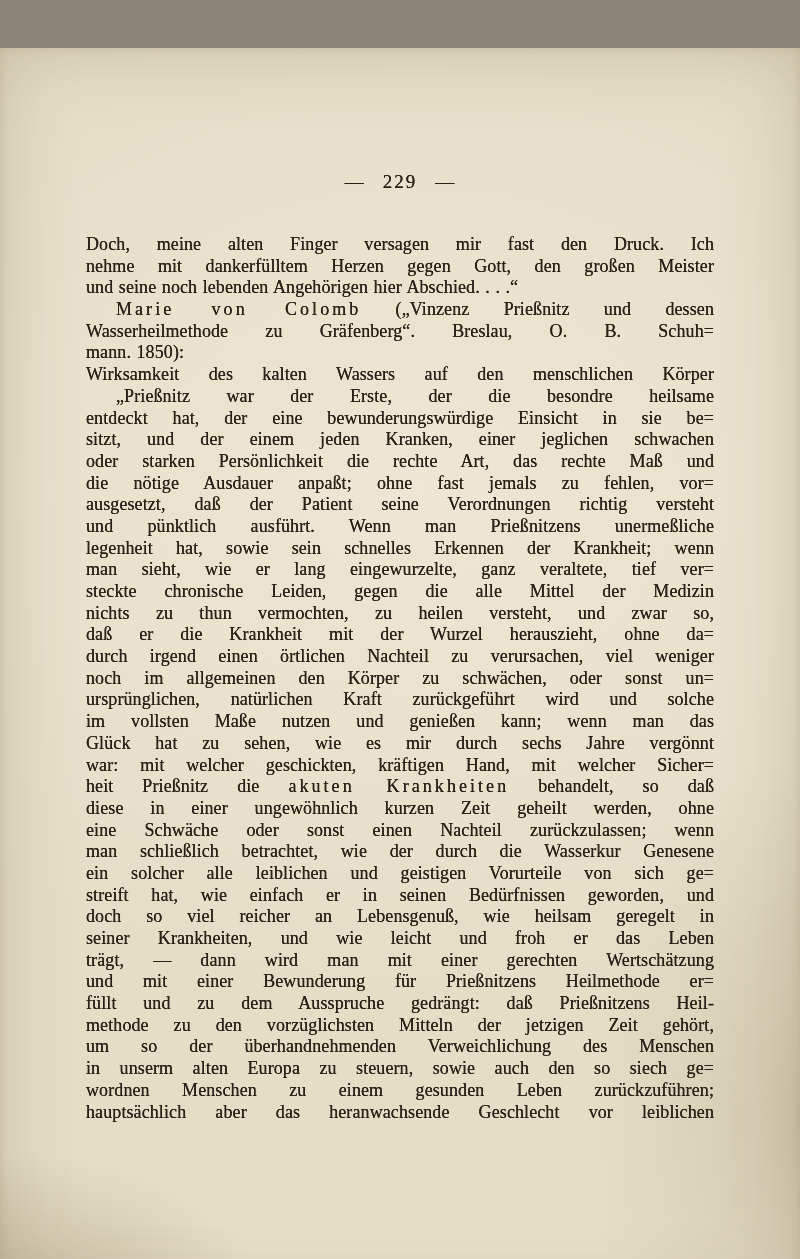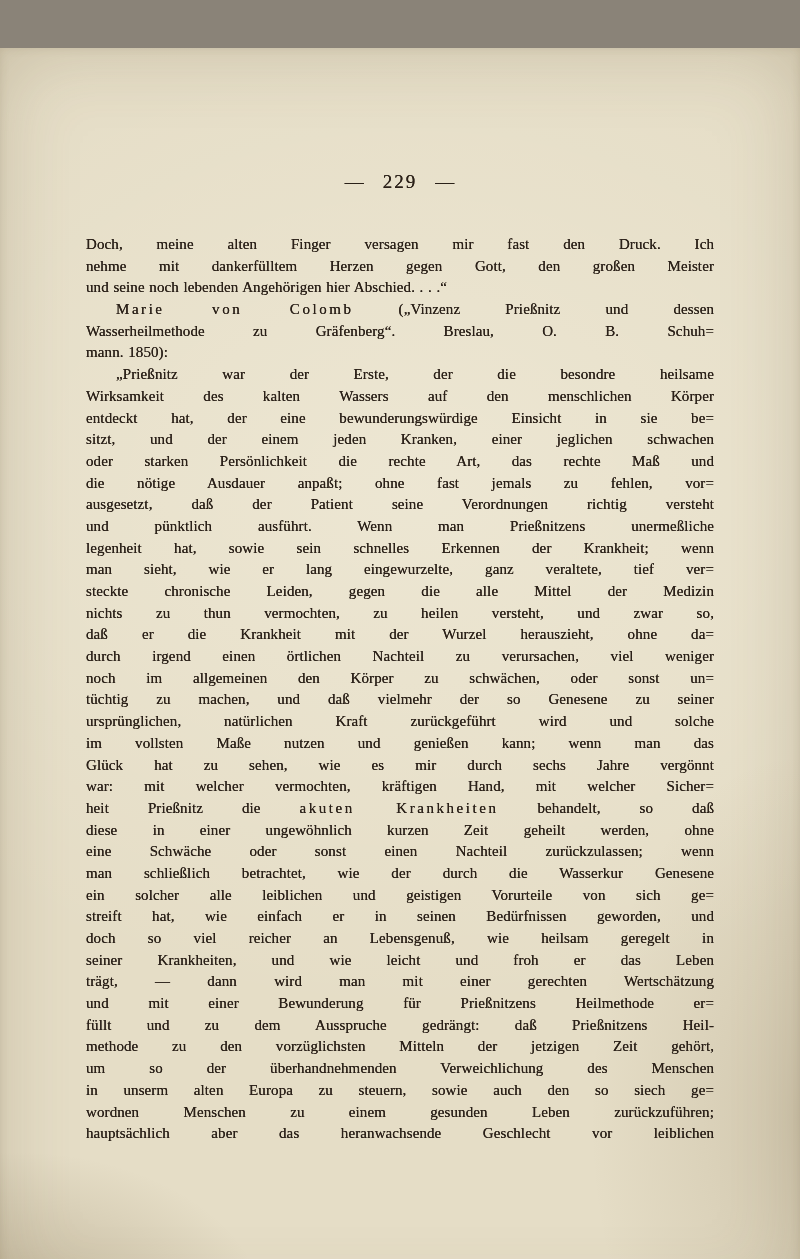--- a/index.html
+++ b/index.html
@@ -34,21 +34,21 @@
   }
   .page-header .page-number {
     margin: 0 18px;
     letter-spacing: 2px;
   }
   .text-block {
     position: absolute;
     top: 186px;
     left: 86px;
     width: 628px;
-    font-size: 15px;
+    font-size: 18px;
     line-height: 21.7px;
     letter-spacing: 0.1px;
     word-spacing: 0.05em;
     text-shadow: 0 0 0.4px currentColor;
   }
   .line {
     height: 21.7px;
     text-align: justify;
     text-align-last: justify;
     white-space: nowrap;
@@ -71,40 +71,39 @@
   <div class="page-header">
     <span class="dash">—</span><span class="page-number">229</span><span class="dash">—</span>
   </div>
   <div class="text-block">
       <div class="line"><span>Doch, meine alten Finger versagen mir fast den Druck. Ich</span></div>
       <div class="line"><span>nehme mit dankerfülltem Herzen gegen Gott, den großen Meister</span></div>
       <div class="line end"><span>und seine noch lebenden Angehörigen hier Abschied. . . .“</span></div>
       <div class="line indent"><span class="sperr">Marie von Colomb</span><span> („Vinzenz Prießnitz und dessen</span></div>
       <div class="line"><span>Wasserheilmethode zu Gräfenberg“. Breslau, O. B. Schuh=</span></div>
       <div class="line end"><span>mann. 1850):</span></div>
+      <div class="line"><span>Wirksamkeit des kalten Wassers auf den menschlichen Körper</span></div>
       <div class="line indent"><span>„Prießnitz war der Erste, der die besondre heilsame</span></div>
-      <div class="line"><span>Wirksamkeit des kalten Wassers auf den menschlichen Körper</span></div>
       <div class="line"><span>entdeckt hat, der eine bewunderungswürdige Einsicht in sie be=</span></div>
       <div class="line"><span>sitzt, und der einem jeden Kranken, einer jeglichen schwachen</span></div>
       <div class="line"><span>oder starken Persönlichkeit die rechte Art, das rechte Maß und</span></div>
       <div class="line"><span>die nötige Ausdauer anpaßt; ohne fast jemals zu fehlen, vor=</span></div>
       <div class="line"><span>ausgesetzt, daß der Patient seine Verordnungen richtig versteht</span></div>
       <div class="line"><span>und pünktlich ausführt. Wenn man Prießnitzens unermeßliche</span></div>
       <div class="line"><span>legenheit hat, sowie sein schnelles Erkennen der Krankheit; wenn</span></div>
       <div class="line"><span>man sieht, wie er lang eingewurzelte, ganz veraltete, tief ver=</span></div>
       <div class="line"><span>steckte chronische Leiden, gegen die alle Mittel der Medizin</span></div>
       <div class="line"><span>nichts zu thun vermochten, zu heilen versteht, und zwar so,</span></div>
       <div class="line"><span>daß er die Krankheit mit der Wurzel herauszieht, ohne da=</span></div>
       <div class="line"><span>durch irgend einen örtlichen Nachteil zu verursachen, viel weniger</span></div>
       <div class="line"><span>noch im allgemeinen den Körper zu schwächen, oder sonst un=</span></div>
-      <div class="line"><span>tüchtig zu machen, und daß vielmehr der so Genesene zu seiner</span></div>
       <div class="line"><span>ursprünglichen, natürlichen Kraft zurückgeführt wird und solche</span></div>
       <div class="line"><span>im vollsten Maße nutzen und genießen kann; wenn man das</span></div>
       <div class="line"><span>Glück hat zu sehen, wie es mir durch sechs Jahre vergönnt</span></div>
-      <div class="line"><span>war: mit welcher vermochten, kräftigen Hand, mit welcher Sicher=</span></div>
+      <div class="line"><span>war: mit welcher geschickten, kräftigen Hand, mit welcher Sicher=</span></div>
       <div class="line"><span>heit Prießnitz die </span><span class="sperr">akuten Krankheiten</span><span> behandelt, so daß</span></div>
       <div class="line"><span>diese in einer ungewöhnlich kurzen Zeit geheilt werden, ohne</span></div>
       <div class="line"><span>eine Schwäche oder sonst einen Nachteil zurückzulassen; wenn</span></div>
       <div class="line"><span>man schließlich betrachtet, wie der durch die Wasserkur Genesene</span></div>
       <div class="line"><span>ein solcher alle leiblichen und geistigen Vorurteile von sich ge=</span></div>
       <div class="line"><span>streift hat, wie einfach er in seinen Bedürfnissen geworden, und</span></div>
       <div class="line"><span>doch so viel reicher an Lebensgenuß, wie heilsam geregelt in</span></div>
       <div class="line"><span>seiner Krankheiten, und wie leicht und froh er das Leben</span></div>
       <div class="line"><span>trägt, — dann wird man mit einer gerechten Wertschätzung</span></div>
       <div class="line"><span>und mit einer Bewunderung für Prießnitzens Heilmethode er=</span></div>

